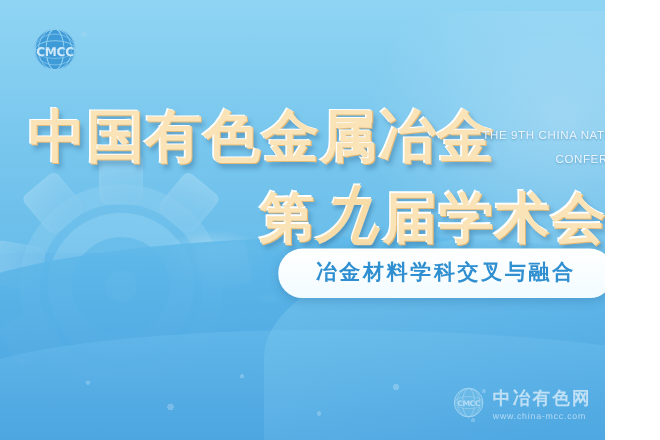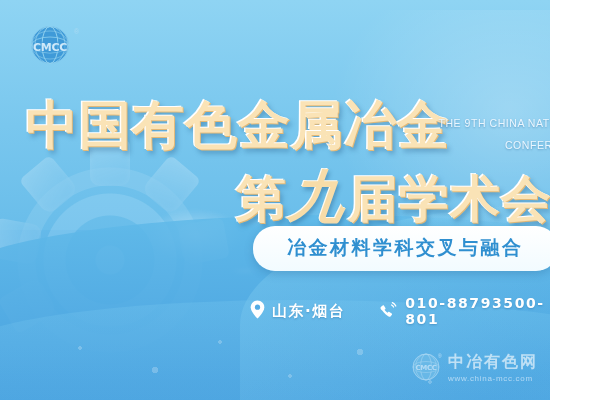--- a/index.html
+++ b/index.html
@@ -149,21 +149,21 @@
   }
 
   
   .watermark{
     position:absolute;right:12px;bottom:14px;
     display:flex;align-items:center;gap:6px;opacity:.62;
   }
   .wm-text{display:flex;flex-direction:column;line-height:1;}
   .wm-cn{
     font-size:16px;font-weight:bold;color:#ffffff;letter-spacing:2px;
-    font-family:Liberation Mono, monospace;
+    font-family:Liberation Sans, sans-serif;
   }
   .wm-url{
     font-size:8px;color:#e8f4ff;letter-spacing:.7px;margin-top:4px;
     font-family:Liberation Sans, sans-serif;
   }
 </style>
 </head>
 <body>
 
 <div id="poster">
@@ -208,43 +208,20 @@
   <div class="title-en">
     <div>THE 9TH CHINA NATIONAL CONFERENCE</div>
   </div>
 
   <div class="title-cn2"><span>第</span><span class="nine">九</span><span>届学术会议</span></div>
 
   <div class="subtitle-pill">
     <span>冶金材料学科交叉与融合</span>
   </div>
 
-  <div class="meta-row">
-
-    <div class="meta-item">
-      <span>
-        <svg width="15" height="19" viewBox="0 0 15 19" aria-hidden="true">
-          <path d="M7.5 0.6C3.7 0.6 0.7 3.6 0.7 7.3c0 5 6.8 11.2 6.8 11.2s6.8-6.2 6.8-11.2C14.3 3.6 11.3 0.6 7.5 0.6z" fill="#ffffff"></path>
-          <circle cx="7.5" cy="7.2" r="2.6" fill="#54ace4"></circle>
-        </svg>
-      </span>
-      <span class="txt">山东·烟台</span>
-    </div>
-
-    <div class="meta-item">
-      <span>
-        <svg width="19" height="19" viewBox="0 0 19 19" aria-hidden="true">
-          <path d="M3.2 10.6c2.2 2.9 4.6 4.9 6.4 5.9 .9 .5 1.6 .3 2.1-.3l1.2-1.5c.3-.4 .2-.9-.2-1.2l-2.3-1.6c-.4-.3-.9-.2-1.2 .2l-.5 .7c-1.1-.6-2.3-1.7-3.2-3l.7-.6c.4-.3 .5-.8 .2-1.2L4.9 5.6c-.3-.4-.8-.5-1.2-.2L2.1 6.7c-.6 .5-.8 1.2-.4 2.1 .3 .6 .8 1.3 1.5 1.8z" fill="#ffffff"></path>
-          <path d="M12.6 5.0a4.2 4.2 0 0 1 2.0 2.0" fill="none" stroke="#ffffff" stroke-width="1.3" stroke-linecap="round"></path>
-          <path d="M13.4 2.6a7.0 7.0 0 0 1 3.4 3.4" fill="none" stroke="#ffffff" stroke-width="1.3" stroke-linecap="round"></path>
-        </svg>
-      </span>
-      <span class="phone-txt">010-88793500-801</span>
-    </div>
-  </div>
 
   <div class="watermark">
     <span>
       <svg width="30" height="30" viewBox="0 0 30 30" aria-hidden="true">
         <circle cx="14" cy="15" r="13" fill="#73bfe9"></circle>
         <circle cx="14" cy="15" r="13" fill="none" stroke="#d9eefb" stroke-width=".8"></circle>
         <ellipse cx="14" cy="15" rx="5.5" ry="13" fill="none" stroke="#d9eefb" stroke-width=".6"></ellipse>
         <ellipse cx="14" cy="15" rx="10.5" ry="13" fill="none" stroke="#d9eefb" stroke-width=".5"></ellipse>
         <line x1="1" y1="15" x2="27" y2="15" stroke="#d9eefb" stroke-width=".6"></line>
         <ellipse cx="14" cy="15" rx="12.8" ry="5.5" fill="none" stroke="#d9eefb" stroke-width=".5"></ellipse>

